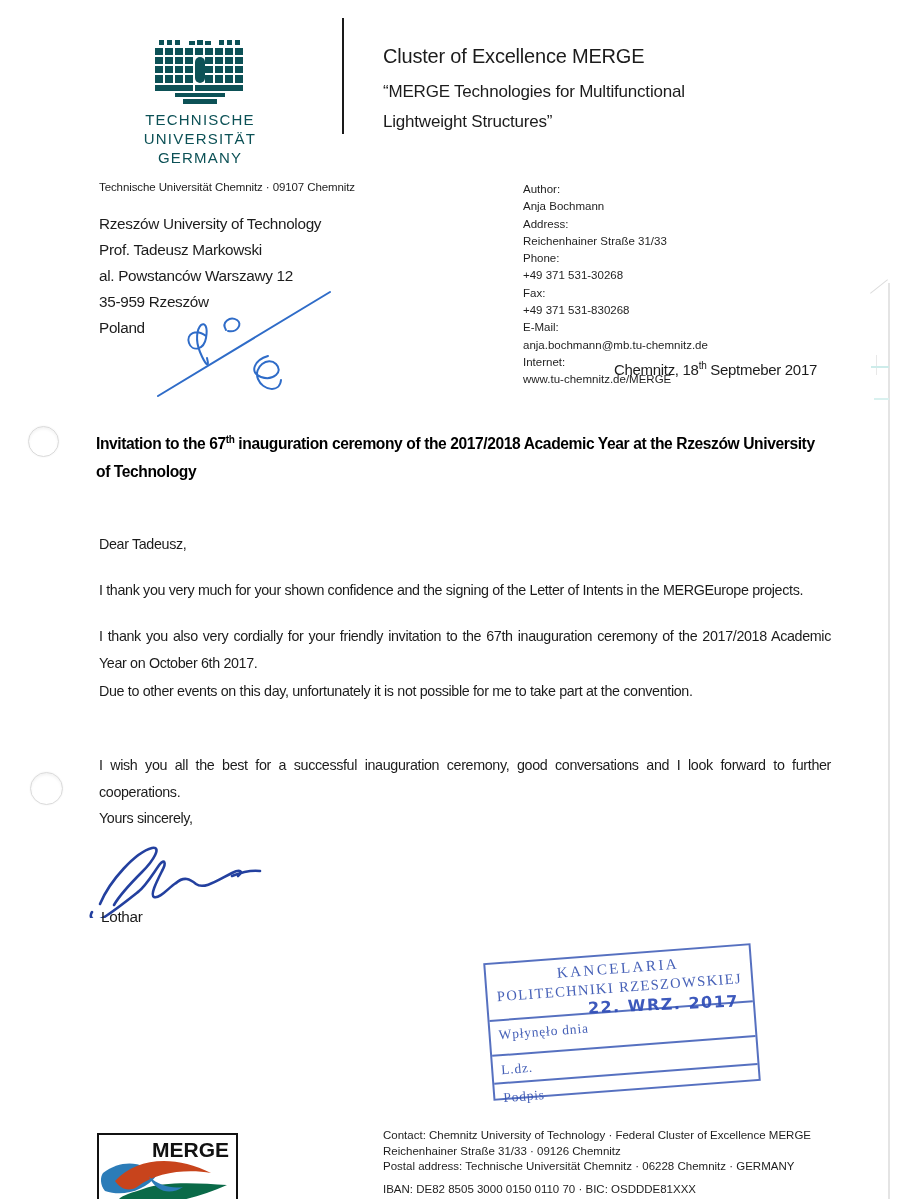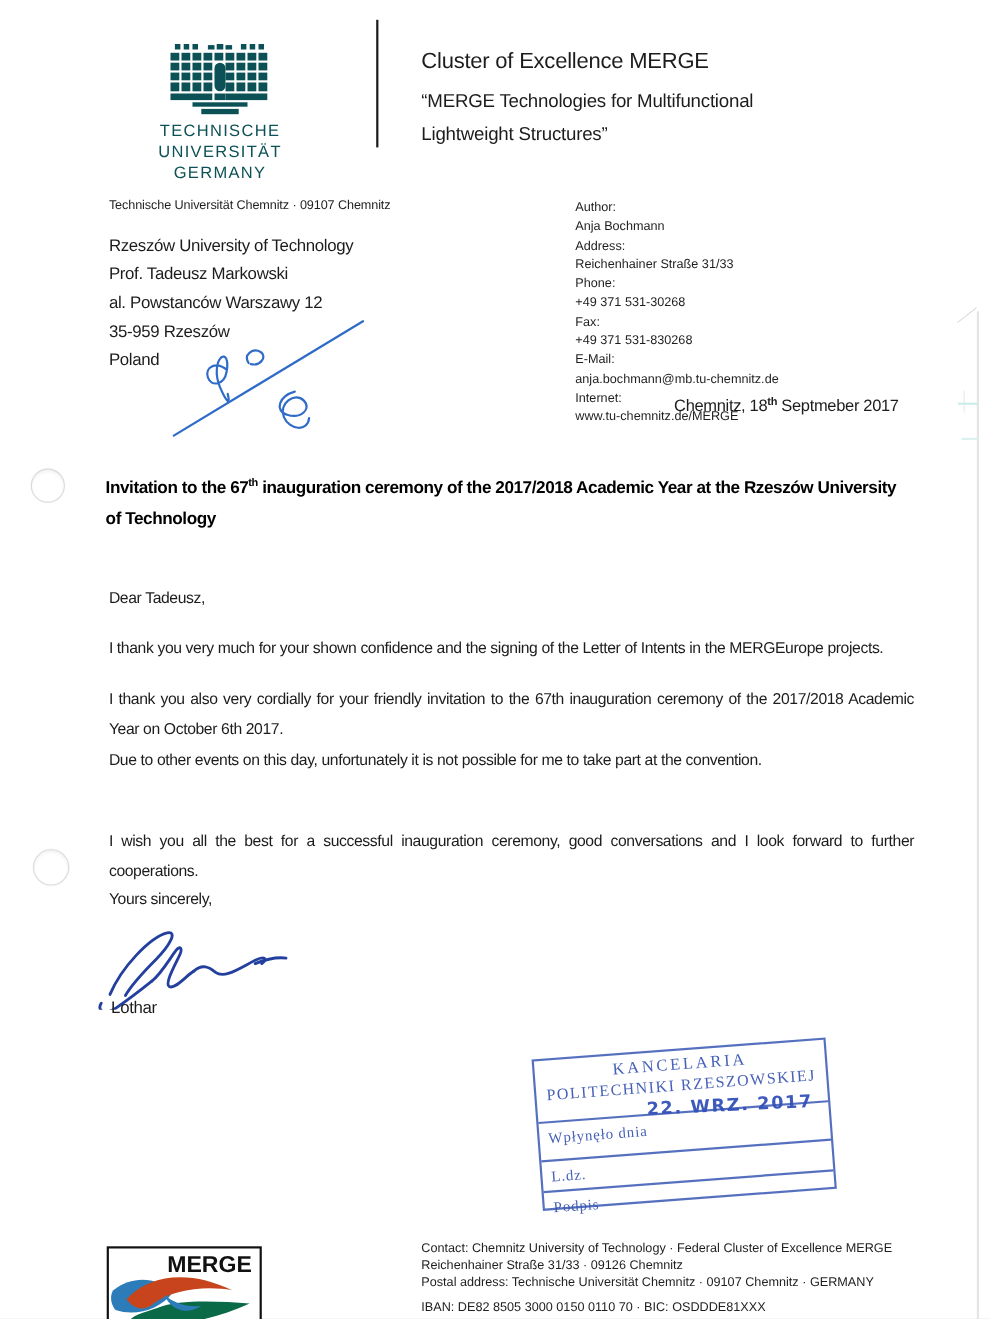--- a/index.html
+++ b/index.html
@@ -18,21 +18,21 @@
   .cluster-sub{font-size:17px;letter-spacing:-0.2px;line-height:30px;}
   
   .sender-line{position:absolute;left:99px;top:181px;font-size:11.5px;letter-spacing:-0.1px;color:#1e1e1e;}
   .recipient{position:absolute;left:99px;top:211px;font-size:15.3px;letter-spacing:-0.3px;line-height:26px;color:#1c1c1c;}
   .contact{position:absolute;left:523px;top:181px;font-size:11.5px;line-height:17.3px;color:#1e1e1e;}
   .contact-row{display:flex;flex-direction:column;}
   .contact-label{width:89px;}
   
   .scribble{position:absolute;left:150px;top:280px;}
   .dateline{position:absolute;left:560px;top:361px;width:257px;text-align:right;font-size:15px;letter-spacing:-0.3px;color:#1c1c1c;}
-  sup{font-size:10px;vertical-align:super;line-height:0;font-weight:bold;}
+  sup{font-size:10px;vertical-align:super;line-height:0;}
   .punch-hole{position:absolute;border-radius:50%;background:#fff;
     border:1px solid #dadada;box-shadow:inset 0 2px 3px rgba(0,0,0,0.05),0 0 0 1px rgba(0,0,0,0.015);}
   .hole1{left:28px;top:426px;width:29px;height:29px;}
   .hole2{left:30px;top:772px;width:31px;height:31px;}
   
   .subject{position:absolute;left:96px;top:430px;width:728px;font-weight:bold;font-size:15.6px;
     letter-spacing:-0.4px;line-height:28px;color:#000000;}
   .para{position:absolute;left:99px;width:732px;font-size:14.3px;letter-spacing:-0.35px;line-height:27px;color:#1c1c1c;}
   .one-line{white-space:nowrap;}
   .justified{text-align:justify;}
@@ -247,21 +247,21 @@
       <path d="M4,18 C22,4 44,6 58,20 C46,36 24,42 6,36 C1,30 1,22 4,18 Z" fill="#2b7cb8"></path>
       <path d="M16,26 C38,2 76,0 112,18 C90,14 58,16 38,32 C28,38 20,32 16,26 Z" fill="#c8441c"></path>
       <path d="M20,44 C54,54 92,46 128,30 C100,28 64,26 44,34 C32,38 24,40 20,44 Z" fill="#0a6a48"></path>
       <path d="M50,22 C60,30 72,34 84,32 C72,40 58,38 50,22 Z" fill="#2b7cb8"></path>
     </svg>
   </div>
 
   <div class="footer-text">
     <div>Contact: Chemnitz University of Technology · Federal Cluster of Excellence MERGE</div>
     <div>Reichenhainer Straße 31/33 · 09126 Chemnitz</div>
-    <div>Postal address: Technische Universität Chemnitz · 09107 Chemnitz · GERMANY</div>
+    <div>Postal address: Technische Universität Chemnitz · 06228 Chemnitz · GERMANY</div>
     <div class="footer-gap"></div>
     <div>IBAN: DE82 8505 3000 0150 0110 70 · BIC: OSDDDE81XXX</div>
   </div>
 
   <div class="scan-vline"></div>
   <div class="scan-diag"></div>
   <div class="scan-mark1"></div>
   <div class="scan-tick1"></div>
   <div class="scan-tick2"></div>
 

